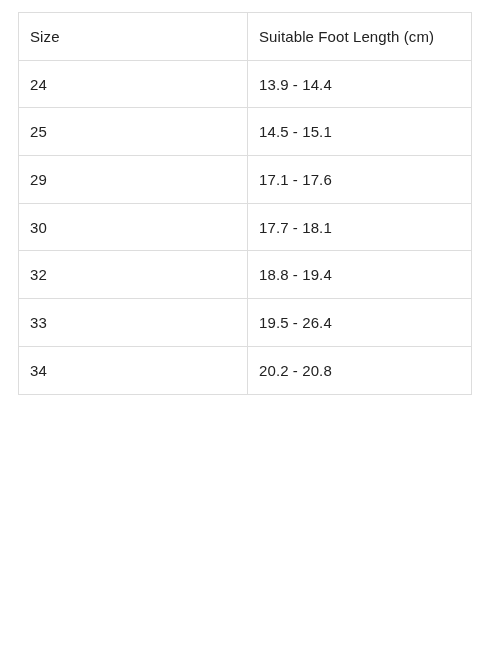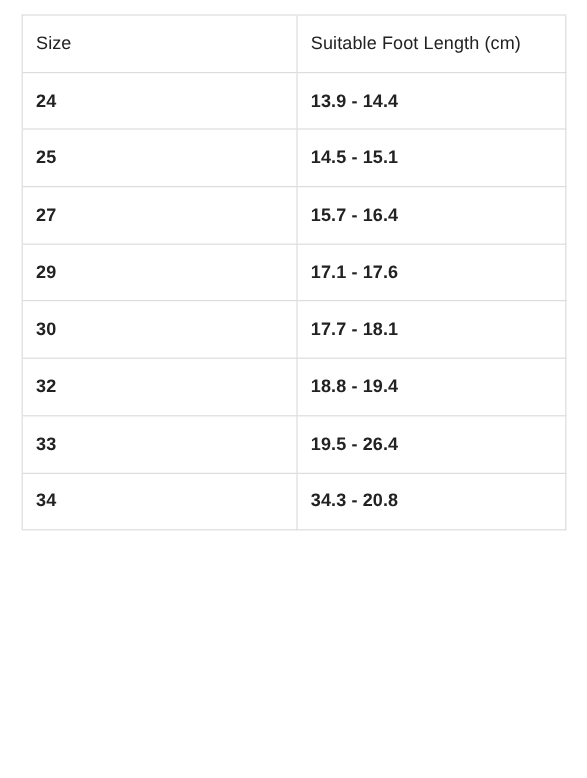--- a/index.html
+++ b/index.html
@@ -46,21 +46,21 @@
   table.size-chart td {
     height: 47.7px;
     box-sizing: border-box;
     padding: 0 0 0 11px;
     text-align: left;
     vertical-align: middle;
     border-right: 1px solid #dddddd;
     border-bottom: 1px solid #dddddd;
     font-size: 15px;
     line-height: 19px;
-    font-weight: 700;
+    font-weight: 400;
     color: #222222;
     background: #ffffff;
     white-space: nowrap;
     letter-spacing: 0.1px;
   }
 
   table.size-chart thead th {
     font-weight: 400;
   }
 </style>
@@ -83,39 +83,35 @@
       <tbody id="size-chart-body">
           <tr>
             <td>24</td>
             <td>13.9 - 14.4</td>
           </tr>
           <tr>
             <td>25</td>
             <td>14.5 - 15.1</td>
           </tr>
           <tr>
-            <td>27</td>
-            <td>15.7 - 16.4</td>
-          </tr>
-          <tr>
             <td>29</td>
             <td>17.1 - 17.6</td>
           </tr>
           <tr>
             <td>30</td>
             <td>17.7 - 18.1</td>
           </tr>
           <tr>
             <td>32</td>
             <td>18.8 - 19.4</td>
           </tr>
           <tr>
             <td>33</td>
             <td>19.5 - 26.4</td>
           </tr>
           <tr>
             <td>34</td>
-            <td>34.3 - 20.8</td>
+            <td>20.2 - 20.8</td>
           </tr>
         </tbody>
     </table>
   </div>
 </div>
 
 </body></html>

